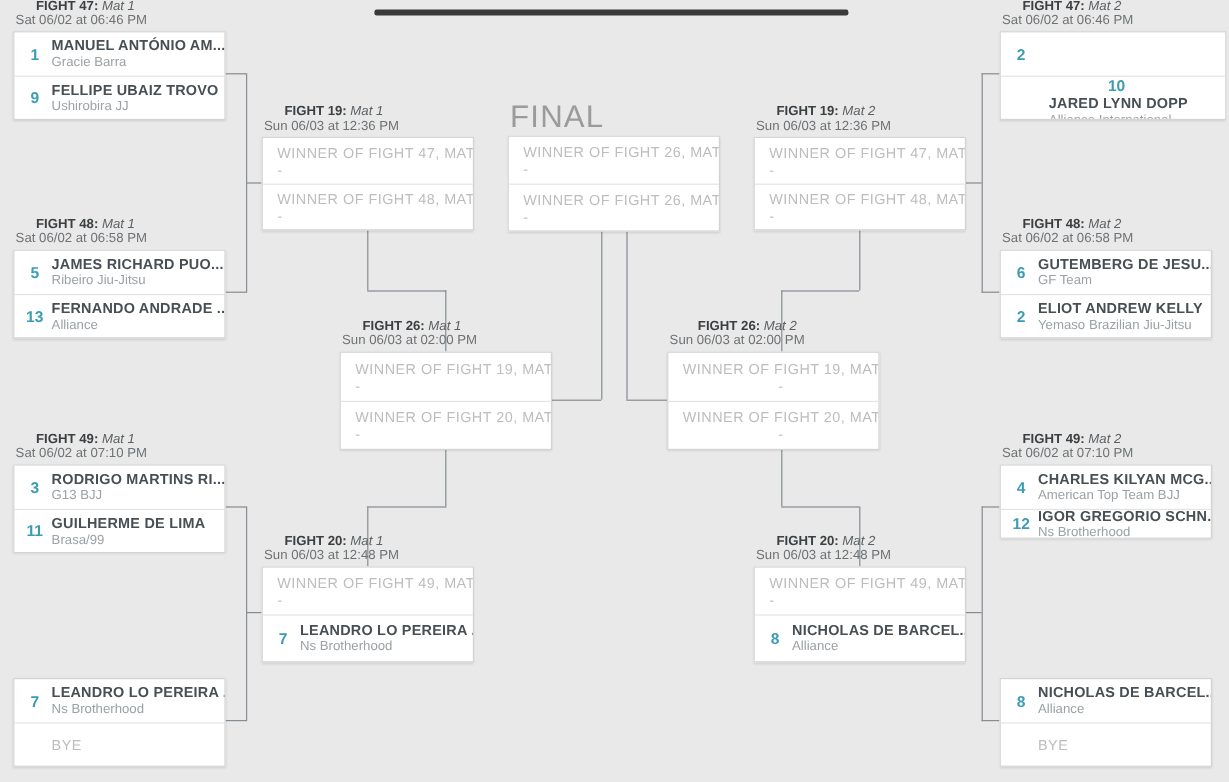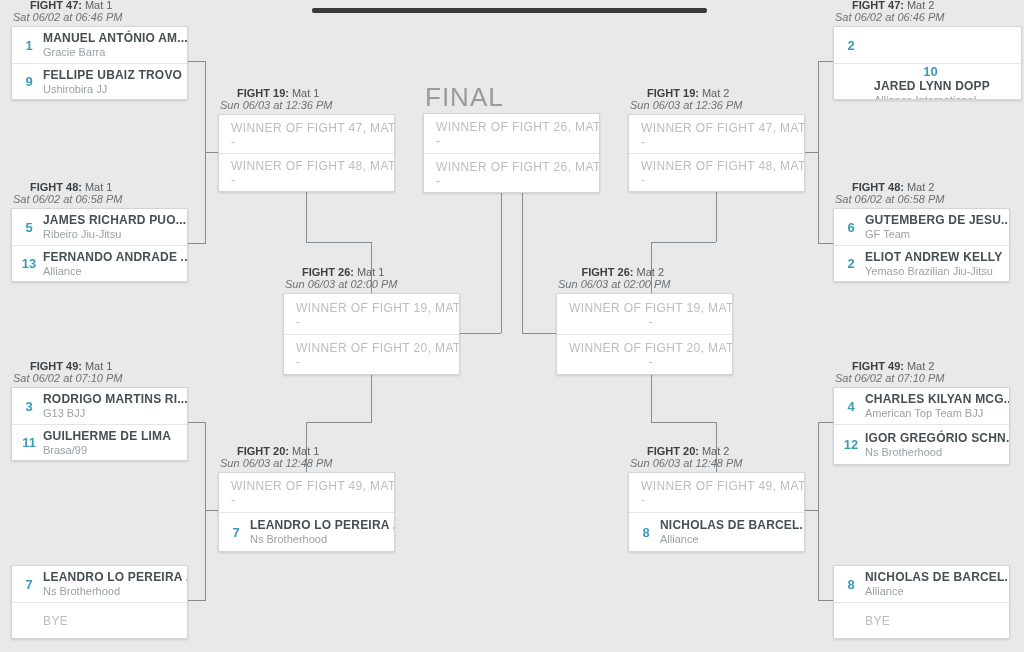--- a/index.html
+++ b/index.html
@@ -8,22 +8,22 @@
 
   .scrollbar{position:absolute;background:#3a3a3a;border-radius:2px;}
 
   .line{position:absolute;background:#858c92;}
 
   .final-title{position:absolute;font-size:26px;line-height:26px;color:#9b9b9b;letter-spacing:1px;font-weight:400;}
 
   .match{position:absolute;}
   .mlabel{position:absolute;left:2px;top:-27px;font-size:11px;line-height:12px;white-space:nowrap;}
   .mlabel .lb{font-weight:700;color:#3d4043;padding-left:17px;}
-  .mlabel .lr{color:#5d6164;margin-left:3px;}
-  .mlabel .ld{color:#6e7275;font-style:italic;}
+  .mlabel .lr{color:#5d6164;margin-left:3px;font-style:italic;}
+  .mlabel .ld{color:#6e7275;}
 
   .card{box-sizing:border-box;width:100%;background:#ffffff;border:1px solid #d4d4d4;box-shadow:0 1px 2px rgba(0,0,0,0.12);}
   .slot{display:flex;align-items:center;box-sizing:border-box;padding-left:6px;overflow:hidden;}
   .slot + .slot{border-top:1px solid #e4e4e4;}
 
   .seed{width:22px;flex:none;text-align:center;font-size:13px;font-weight:700;color:#3b9cb3;}
   .who{margin-left:3px;min-width:0;}
   .nm{font-size:12px;font-weight:700;color:#474e54;letter-spacing:.2px;line-height:15px;white-space:nowrap;}
   .tm{font-size:11px;color:#9ba1a5;line-height:13px;white-space:nowrap;}
 
@@ -273,21 +273,21 @@
         <div class="ld">Sat 06/02 at 07:10 PM</div>
       </div>
       <div class="card">
         <div class="slot comp" style="height: 36px;">
           <span class="seed">4</span>
           <div class="who">
             <div class="nm">CHARLES KILYAN MCG...</div>
             <div class="tm">American Top Team BJJ</div>
           </div>
         </div>
-        <div class="slot comp" style="height: 40px;">
+        <div class="slot comp" style="height: 24px;">
           <span class="seed">12</span>
           <div class="who">
             <div class="nm">IGOR GREGÓRIO SCHN...</div>
             <div class="tm">Ns Brotherhood</div>
           </div>
         </div>
       </div>
     </div>
     <div class="match" style="left: 833px; top: 565px; width: 177px;">
       <div class="card">

